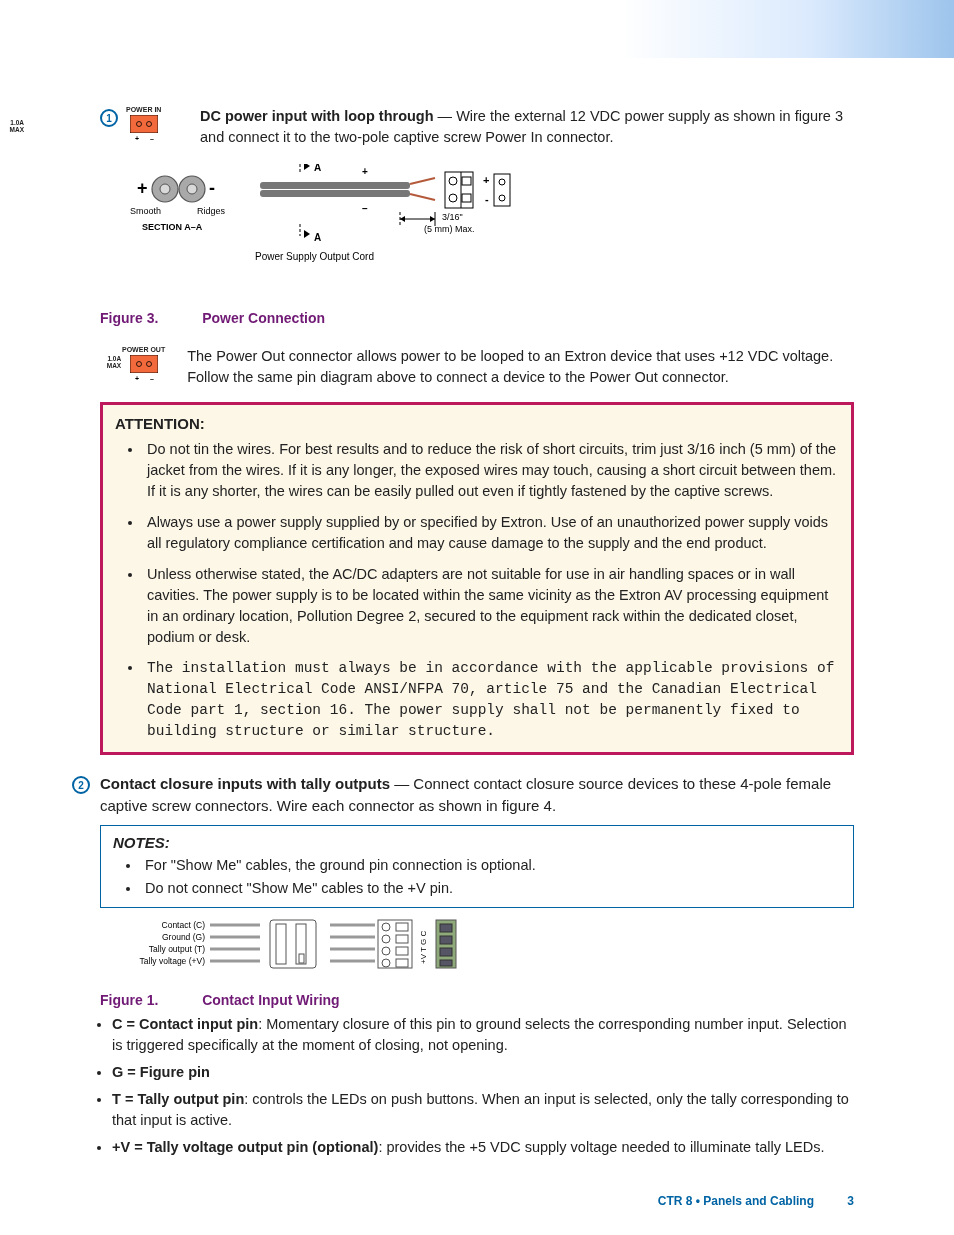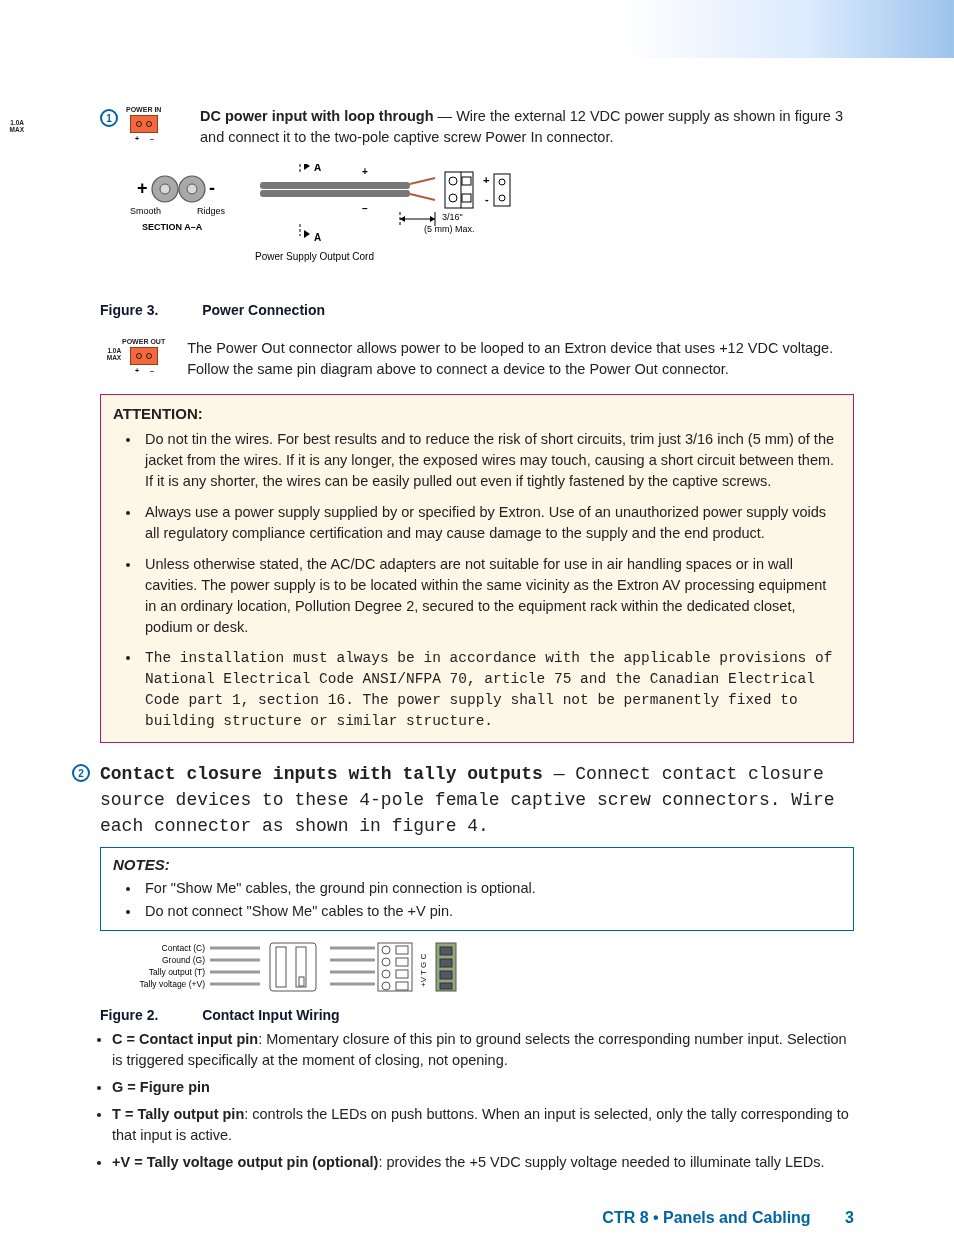--- a/index.html
+++ b/index.html
@@ -16,40 +16,40 @@
     border-radius: 50%; font-size: 10px; font-weight: bold;
     display: inline-flex; align-items: center; justify-content: center; flex-shrink: 0;
     margin-top: 3px;
   }
   .conn-icon { display: inline-flex; flex-direction: column; align-items: center; font-size: 7px; font-weight: bold; line-height: 1.1; }
   .conn-icon svg { margin: 1px 0; }
   .body-col { flex: 1; font-size: 14.5px; line-height: 1.45; }
   .body-col p { margin-bottom: 6px; }
   .bold { font-weight: bold; text-align: center; }
   .fig-wrap { margin: 8px 0 6px 0; }
-  .fig-caption { color: #0f172a; font-weight: bold; font-size: 14px; margin-top: 4px; }
+  .fig-caption { color: #701a75; font-weight: bold; font-size: 14px; margin-top: 12px; }
   .fig-caption .spacer { display: inline-block; width: 36px; }
   .attention-box {
-    border: 1px solid #be185d; background: #fdf7e8;
+    border: 3px solid #be185d; background: #fdf7e8;
     padding: 8px 12px 8px 12px; margin: 6px 0 18px 0; font-size: 14.5px; line-height: 1.45;
   }
   .attention-box .hd { font-weight: 900; font-family: Arial, sans-serif; font-size: 15px; margin-bottom: 4px; }
   .attention-box ul, .notes-box ul { margin-left: 28px; }
   .attention-box li, .notes-box li { margin-bottom: 10px; padding-left: 4px; }
   .attention-box li:last-child { margin-bottom: 2px; font-family: Liberation Mono, monospace; }
   .notes-box {
     border: 1px solid #0064a4; background: #ffffff;
     padding: 6px 12px 6px 12px; margin: 6px 0 10px 0; font-size: 14.5px; line-height: 1.45;
   }
   .notes-box .hd { font-weight: 900; font-family: Arial, sans-serif; font-size: 15px; margin-bottom: 2px; font-style: italic; }
   .notes-box li { margin-bottom: 2px; }
   .section2 { display: flex; align-items: flex-start; margin-bottom: 8px; }
   .pinlist { margin-left: 12px; font-size: 14.5px; line-height: 1.45; }
   .pinlist li { margin-bottom: 6px; list-style: disc; }
-  .footer { text-align: right; font-size: 16px; margin-top: 36px; }
+  .footer { text-align: right; font-size: 12px; margin-top: 36px; }
   .footer .sec { color: #0064a4; font-weight: bold; }
   .footer .pn { color: #0064a4; font-weight: bold; margin-left: 30px; }
   .inline-conn { display: inline-flex; align-items: flex-start; gap: 8px; margin-bottom: 8px; }
 </style>
 </head>
 <body>
 
 <div class="topband"></div>
 
 <div class="page">
@@ -179,21 +179,21 @@
       <li>Unless otherwise stated, the AC/DC adapters are not suitable for use in air handling spaces or in wall cavities. The power supply is to be located within the same vicinity as the Extron AV processing equipment in an ordinary location, Pollution Degree 2, secured to the equipment rack within the dedicated closet, podium or desk.</li>
       <li>The installation must always be in accordance with the applicable provisions of National Electrical Code ANSI/NFPA 70, article 75 and the Canadian Electrical Code part 1, section 16. The power supply shall not be permanently fixed to building structure or similar structure.</li>
     </ul>
   </div>
 
   
   <div class="section2">
     <div style="width:28px; flex-shrink:0; margin-left:-28px;">
       <span class="numcircle">2</span>
     </div>
-    <p style="flex:1; font-size:18px; line-height:1.45;font-family:Liberation Mono, monospace;">
+    <p style="flex:1; font-size:15px; line-height:1.45;">
       <span class="bold">Contact closure inputs with tally outputs</span><span> — Connect contact closure source devices to these 4-pole female captive screw connectors. Wire each connector as shown in figure 4.</span>
     </p>
   </div>
 
   
   <div class="notes-box">
     <div class="hd">NOTES:</div>
     <ul>
       <li>For "Show Me" cables, the ground pin connection is optional.</li>
       <li>Do not connect "Show Me" cables to the +V pin.</li>
@@ -243,21 +243,21 @@
 
       <rect x="336" y="2" width="20" height="48" fill="#8fa97a" stroke="#555"></rect>
       <g fill="#556" stroke="#333">
         <rect x="340" y="6" width="12" height="8"></rect>
           <rect x="340" y="18" width="12" height="8"></rect>
           <rect x="340" y="30" width="12" height="8"></rect>
           <rect x="340" y="42" width="12" height="6"></rect>
       </g>
     </svg>
     <div class="fig-caption">
-      <span>Figure 2.</span>
+      <span>Figure 1.</span>
       <span class="spacer"></span>
       <span>Contact Input Wiring</span>
     </div>
   </div>
 
   
   <ul class="pinlist">
     <li><span class="bold">C = Contact input pin</span><span>: Momentary closure of this pin to ground selects the corresponding number input. Selection is triggered specifically at the moment of closing, not opening.</span></li>
     <li><span class="bold">G = Figure pin</span><span></span></li>
     <li><span class="bold">T = Tally output pin</span><span>: controls the LEDs on push buttons. When an input is selected, only the tally corresponding to that input is active.</span></li>

